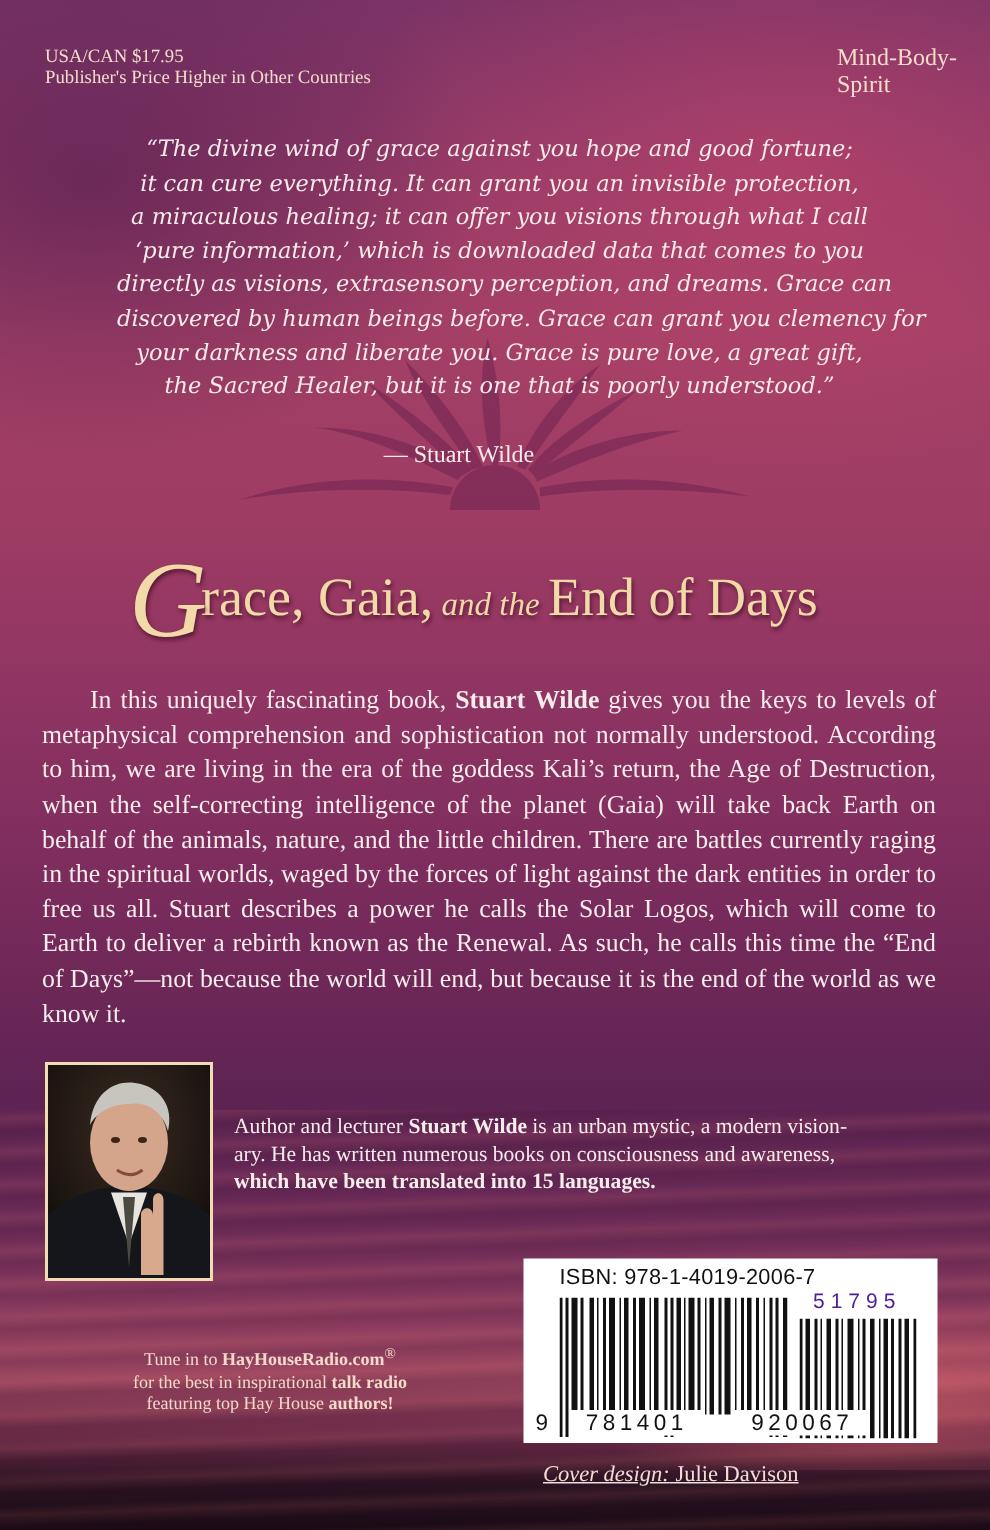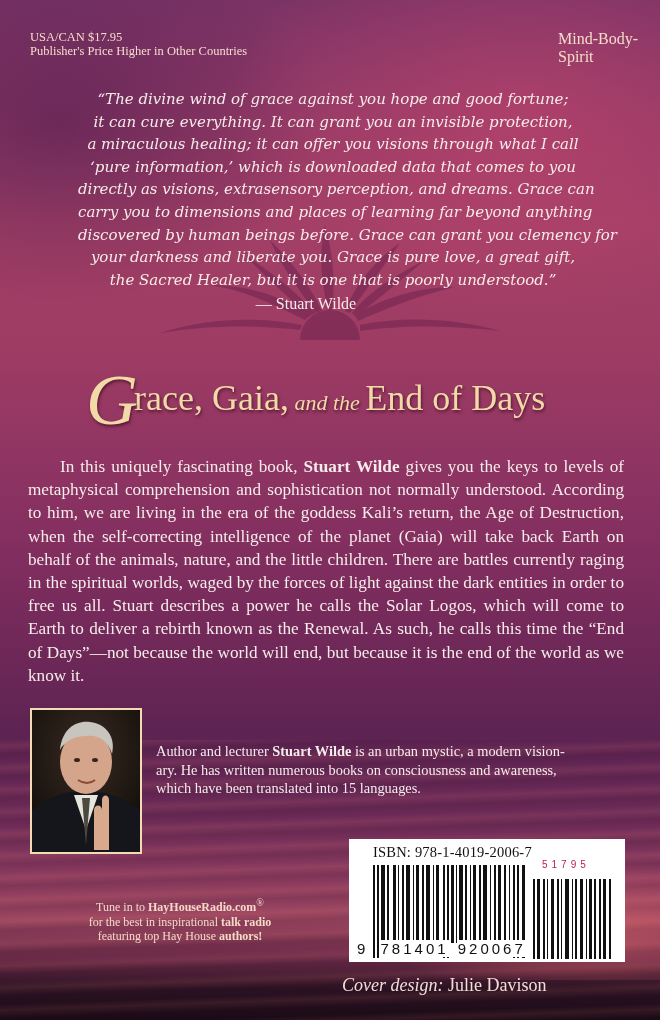--- a/index.html
+++ b/index.html
@@ -75,36 +75,36 @@
   .bio .line { display:block; white-space:nowrap; }
   .bio .indent2 { padding-left:30px; }
   .radio {
     position:absolute; left:70px; top:896px; width:220px; text-align:center;
     font-size:12px; line-height:14.6px; color:#f5dac9;
   }
   .barcode-box {
     position:absolute; left:349px; top:839px; width:276px; height:123px; background:#fff;
   }
   .isbn-label {
-    position:absolute; left:24px; top:5px; font-family:Liberation Serif, serif;
+    position:absolute; left:24px; top:5px; font-family:Liberation Sans, sans-serif;
     font-size:14.5px; color:#111; letter-spacing:0.2px;
   }
   .price-code {
     position:absolute; left:193px; top:20px; font-family:"Liberation Sans", sans-serif;
-    font-size:10px; color:#be185d; letter-spacing:4px;
+    font-size:14px; color:#4c1d95; letter-spacing:4px;
   }
   .bars-main { position:absolute; left:24px; top:26px; width:152px; height:93px; }
   .bars-add { position:absolute; left:184px; top:40px; width:78px; height:80px; }
   .digits {
     position:absolute; left:8px; top:101px; font-family:"Liberation Sans", sans-serif;
     font-size:15px; color:#111; letter-spacing:3px; white-space:nowrap;
   }
-  .digit-bg { background:#fff; padding:0 1px; }
+  .digit-bg { background:#fff; padding:0 11px; }
   .credit {
-    position:absolute; left:342px; top:975px; font-size:18px; color:#f2dcd6;
+    position:absolute; left:362px; top:975px; font-size:15px; color:#f2dcd6;text-decoration:underline;
   }
   .credit i { font-style:italic; }
 </style>
 </head>
 <body>
 
 <div class="streaks"></div>
 <div class="glow"></div>
 
 <div class="price">
@@ -127,21 +127,20 @@
     <path d="M202 88 C220 65 250 48 275 35 C255 52 230 72 206 92 Z"></path>
   </g>
 </svg>
 
 <div class="quote">
   <span class="qline">“The divine wind of grace against you hope and good fortune;</span>
   <span class="qline">it can cure everything. It can grant you an invisible protection,</span>
   <span class="qline">a miraculous healing; it can offer you visions through what I call</span>
   <span class="qline">‘pure information,’ which is downloaded data that comes to you</span>
   <span class="qline">directly as visions, extrasensory perception, and dreams. Grace can</span>
-  <span class="qline">carry you to dimensions and places of learning far beyond anything</span>
   <span class="qline">discovered by human beings before. Grace can grant you clemency for</span>
   <span class="qline">your darkness and liberate you. Grace is pure love, a great gift,</span>
   <span class="qline">the Sacred Healer, but it is one that is poorly understood.”</span>
 </div>
 <div class="attribution">— Stuart Wilde</div>
 
 <div class="title">
   <span class="bigG">G</span><span class="main">race, Gaia,</span><span class="small"> and the </span><span class="main">End of Days</span>
 </div>
 
@@ -166,21 +165,21 @@
     <ellipse cx="45" cy="50" rx="3" ry="2" fill="#3a2418"></ellipse>
     <ellipse cx="63" cy="50" rx="3" ry="2" fill="#3a2418"></ellipse>
     <path d="M46 70 C52 74 58 74 63 70" stroke="#8a4a3a" stroke-width="2" fill="none"></path>
     <path d="M62 140 L62 100 C62 94 70 94 70 100 L70 90 C70 84 77 84 77 90 L77 140 Z" fill="#d8a98c"></path>
   </svg>
 </div>
 
 <div class="bio">
   <span class="line"><span>Author and lecturer </span><b>Stuart Wilde</b><span> is an urban mystic, a modern vision-</span></span>
   <span class="line">ary. He has written numerous books on consciousness and awareness,</span>
-  <span class="line" style="font-weight:normal">which have been translated into 15 languages.</span>
+  <span class="line" style="font-weight:bold">which have been translated into 15 languages.</span>
 </div>
 
 <div class="radio">
   <div><span>Tune in to </span><b>HayHouseRadio.com</b><sup>®</sup></div>
   <div><span>for the best in inspirational </span><b>talk radio</b></div>
   <div><span>featuring top Hay House </span><b>authors!</b></div>
 </div>
 
 <div class="barcode-box">
   <div class="isbn-label">ISBN: 978-1-4019-2006-7</div>
@@ -238,19 +237,19 @@
       <rect x="56" y="0" width="3" height="80"></rect>
         <rect x="61" y="0" width="2" height="80"></rect>
       <rect x="66" y="0" width="2" height="80"></rect>
         <rect x="70" y="0" width="3" height="80"></rect>
       <rect x="76" y="0" width="2" height="80"></rect>
     </g>
   </svg>
   <div class="digits">
     <span>9</span>
     <span class="digit-bg" style="margin-left:4px">781401</span>
-    <span class="digit-bg" style="margin-left:0">920067</span>
+    <span class="digit-bg" style="margin-left:13px">920067</span>
   </div>
 </div>
 
 <div class="credit">
   <i>Cover design:</i><span> Julie Davison</span>
 </div>
 
 </body></html>

